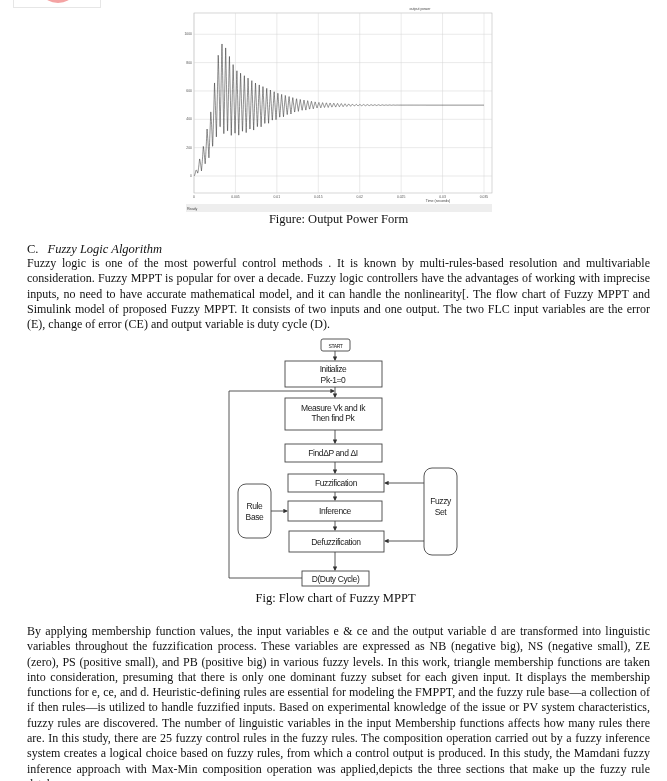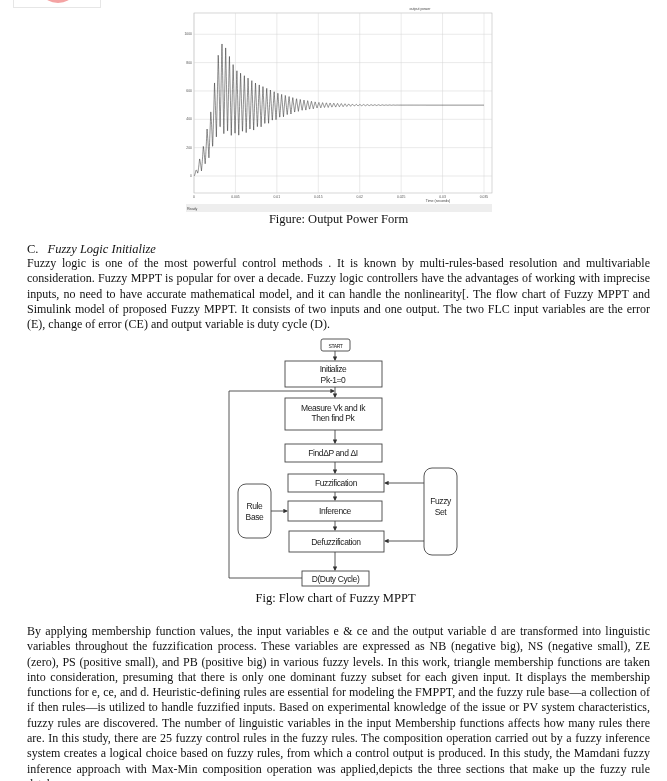--- a/index.html
+++ b/index.html
@@ -73,21 +73,21 @@
   <path id="power-trace" fill="none" stroke="#333" stroke-width="0.55" d="M14.00,175.99L14.17,175.84L14.33,175.62L14.50,175.33L14.66,174.97L14.83,174.54L14.99,174.04L15.16,173.47L15.33,172.83L15.49,172.11L15.66,171.33L15.82,170.48L15.99,170.19L16.15,170.16L16.32,170.21L16.49,170.32L16.65,170.51L16.82,170.77L16.98,171.09L17.15,171.49L17.31,171.96L17.48,172.50L17.65,173.11L17.81,172.98L17.98,172.00L18.14,170.95L18.31,169.83L18.47,168.64L18.64,167.38L18.81,166.05L18.97,164.65L19.14,163.18L19.30,161.64L19.47,160.03L19.63,158.94L19.80,159.68L19.97,160.48L20.13,161.36L20.30,162.30L20.46,163.32L20.63,164.40L20.79,165.56L20.96,166.79L21.13,168.08L21.29,169.45L21.46,170.89L21.62,169.15L21.79,167.35L21.95,165.47L22.12,163.52L22.29,161.50L22.45,159.19L22.62,156.79L22.78,154.31L22.95,151.75L23.11,149.11L23.28,146.39L23.45,146.66L23.61,148.01L23.78,149.44L23.94,150.95L24.11,152.55L24.27,154.22L24.44,155.97L24.61,157.81L24.77,159.72L24.94,161.72L25.10,163.80L25.27,163.47L25.43,160.60L25.60,157.66L25.77,154.64L25.93,151.53L26.10,148.35L26.26,145.09L26.43,141.74L26.59,138.31L26.76,134.81L26.93,131.22L27.09,129.02L27.26,131.24L27.42,133.53L27.59,135.91L27.75,138.37L27.92,140.91L28.09,143.54L28.25,146.24L28.42,149.02L28.58,151.88L28.75,154.83L28.91,157.85L29.08,154.12L29.25,150.31L29.41,146.42L29.58,142.45L29.74,138.40L29.91,134.27L30.07,130.06L30.24,125.76L30.41,121.39L30.57,116.94L30.74,111.90L30.90,112.60L31.07,115.36L31.23,118.25L31.40,121.28L31.57,124.45L31.73,127.75L31.90,131.19L32.06,134.77L32.23,138.48L32.39,142.33L32.56,146.31L32.73,145.77L32.89,140.49L33.06,135.08L33.22,129.53L33.39,123.85L33.55,118.03L33.72,112.07L33.89,105.98L34.05,99.75L34.22,93.38L34.38,86.88L34.55,82.95L34.71,87.17L34.88,91.53L35.05,96.02L35.21,100.65L35.38,105.42L35.54,110.32L35.71,115.36L35.87,120.54L36.04,125.85L36.21,131.29L36.37,136.87L36.54,130.14L36.70,123.26L36.87,116.25L37.03,109.10L37.20,101.82L37.37,94.40L37.53,86.84L37.70,79.15L37.86,71.33L38.03,63.36L38.19,55.26L38.36,57.49L38.53,63.31L38.69,69.27L38.86,75.36L39.02,82.42L39.19,89.57L39.35,96.80L39.52,104.13L39.69,111.55L39.85,119.06L40.02,126.66L40.18,126.81L40.35,119.37L40.51,111.83L40.68,104.21L40.85,96.50L41.01,88.69L41.18,80.80L41.34,72.81L41.51,64.73L41.67,56.57L41.84,48.31L42.01,43.98L42.17,51.74L42.34,59.59L42.50,67.53L42.67,75.56L42.83,83.68L43.00,91.90L43.17,100.37L43.33,108.78L43.50,117.14L43.66,125.43L43.83,133.66L43.99,125.57L44.16,117.53L44.33,109.56L44.49,101.64L44.66,93.79L44.82,85.99L44.99,78.26L45.15,70.59L45.32,62.98L45.49,55.43L45.65,47.93L45.82,52.21L45.98,60.33L46.15,68.40L46.31,76.40L46.48,84.35L46.65,92.23L46.81,100.05L46.98,107.82L47.14,115.52L47.31,123.16L47.47,130.74L47.64,130.80L47.81,123.41L47.97,116.09L48.14,108.82L48.30,101.62L48.47,94.48L48.63,87.39L48.80,80.37L48.97,73.41L49.13,66.51L49.30,59.67L49.46,56.45L49.63,63.93L49.79,71.34L49.96,78.70L50.13,85.99L50.29,93.23L50.46,100.40L50.62,107.51L50.79,114.57L50.95,121.56L51.12,128.49L51.29,135.36L51.45,128.63L51.62,121.95L51.78,115.34L51.95,108.78L52.11,102.29L52.28,95.86L52.45,89.49L52.61,83.17L52.78,76.92L52.94,70.73L53.11,64.60L53.27,68.19L53.44,74.96L53.61,81.66L53.77,88.31L53.94,94.89L54.10,101.41L54.27,107.88L54.43,114.28L54.60,120.62L54.77,126.90L54.93,133.12L55.10,133.18L55.26,127.15L55.43,121.19L55.59,115.14L55.76,109.12L55.93,103.13L56.09,97.17L56.26,91.24L56.42,85.34L56.59,79.47L56.75,73.63L56.92,70.77L57.09,76.78L57.25,82.75L57.42,88.70L57.58,94.62L57.75,100.50L57.91,106.35L58.08,112.18L58.25,117.97L58.41,123.74L58.58,129.47L58.74,135.17L58.91,129.39L59.07,123.63L59.24,117.90L59.41,112.21L59.57,106.54L59.74,100.91L59.90,95.30L60.07,89.73L60.23,84.18L60.40,78.67L60.57,73.19L60.73,76.08L60.90,81.73L61.06,87.35L61.23,92.94L61.39,98.50L61.56,104.03L61.73,109.53L61.89,114.99L62.06,120.43L62.22,125.84L62.39,131.22L62.55,131.17L62.72,125.74L62.89,120.34L63.05,114.97L63.22,109.63L63.38,104.32L63.55,99.04L63.71,93.79L63.88,88.57L64.05,83.38L64.21,78.22L64.38,75.71L64.54,81.03L64.71,86.33L64.87,91.59L65.04,96.83L65.21,102.03L65.37,107.20L65.54,112.35L65.70,117.46L65.87,122.55L66.03,127.60L66.20,132.62L66.37,127.52L66.53,122.44L66.70,117.39L66.86,112.38L67.03,107.39L67.19,102.44L67.36,97.51L67.53,92.62L67.69,87.76L67.86,82.92L68.02,78.12L68.19,80.67L68.35,85.64L68.52,90.58L68.69,95.49L68.85,100.37L69.02,105.22L69.18,110.04L69.35,114.82L69.51,119.58L69.68,124.31L69.85,129.01L70.01,128.96L70.18,124.21L70.34,119.49L70.51,114.80L70.67,110.14L70.84,105.51L71.01,100.91L71.17,96.34L71.34,91.80L71.50,87.29L71.67,82.81L71.83,80.64L72.00,85.28L72.17,89.90L72.33,94.48L72.50,99.04L72.66,103.56L72.83,108.06L72.99,112.52L73.16,116.95L73.33,121.36L73.49,125.73L73.66,130.07L73.82,125.65L73.99,121.25L74.15,116.88L74.32,112.55L74.49,108.24L74.65,103.97L74.82,99.73L74.98,95.51L75.15,91.33L75.31,87.17L75.48,83.05L75.65,85.26L75.81,89.55L75.98,93.81L76.14,98.04L76.31,102.21L76.47,106.35L76.64,110.46L76.81,114.55L76.97,118.61L77.14,122.64L77.30,126.64L77.47,126.56L77.63,122.46L77.80,118.39L77.97,114.34L78.13,110.32L78.30,106.33L78.46,102.37L78.63,98.44L78.79,94.53L78.96,90.65L79.13,86.81L79.29,84.93L79.46,88.88L79.62,92.80L79.79,96.70L79.95,100.56L80.12,104.40L80.29,108.21L80.45,111.99L80.62,115.75L80.78,119.47L80.95,123.17L81.11,126.84L81.28,123.04L81.45,119.27L81.61,115.53L81.78,111.81L81.94,108.12L82.11,104.47L82.27,100.84L82.44,97.23L82.61,93.66L82.77,90.11L82.94,86.60L83.10,88.46L83.27,92.08L83.43,95.67L83.60,99.23L83.77,102.76L83.93,106.27L84.10,109.75L84.26,113.20L84.43,116.62L84.59,120.02L84.76,123.38L84.93,123.31L85.09,119.84L85.26,116.40L85.42,112.99L85.59,109.61L85.75,106.25L85.92,102.93L86.09,99.63L86.25,96.36L86.42,93.11L86.58,89.90L86.75,88.34L86.91,91.66L87.08,94.95L87.25,98.21L87.41,101.44L87.58,104.64L87.74,107.82L87.91,110.96L88.07,114.08L88.24,117.17L88.41,120.23L88.57,123.27L88.74,120.10L88.90,116.97L89.07,113.86L89.23,110.78L89.40,107.73L89.57,104.70L89.73,101.71L89.90,98.74L90.06,95.80L90.23,92.89L90.39,90.01L90.56,91.55L90.73,94.54L90.89,97.49L91.06,100.42L91.22,103.32L91.39,106.19L91.55,109.04L91.72,111.85L91.89,114.64L92.05,117.40L92.22,120.13L92.38,120.05L92.55,117.22L92.71,114.42L92.88,111.64L93.05,108.89L93.21,106.17L93.38,103.48L93.54,100.82L93.71,98.18L93.87,95.57L94.04,93.00L94.21,91.76L94.37,94.44L94.54,97.09L94.70,99.71L94.87,102.31L95.03,104.88L95.20,107.42L95.37,109.93L95.53,112.41L95.70,114.87L95.86,117.30L96.03,119.70L96.19,117.17L96.36,114.67L96.53,112.19L96.69,109.75L96.86,107.33L97.02,104.94L97.19,102.56L97.35,100.20L97.52,97.87L97.69,95.55L97.85,93.26L98.02,94.47L98.18,96.83L98.35,99.16L98.51,101.48L98.68,103.77L98.85,106.05L99.01,108.31L99.18,110.54L99.34,112.76L99.51,114.95L99.67,117.13L99.84,117.07L100.01,114.81L100.17,112.57L100.34,110.35L100.50,108.15L100.67,105.97L100.83,103.82L101.00,101.68L101.17,99.56L101.33,97.46L101.50,95.38L101.66,94.38L101.83,96.51L101.99,98.63L102.16,100.73L102.33,102.81L102.49,104.87L102.66,106.91L102.82,108.93L102.99,110.93L103.15,112.91L103.32,114.87L103.49,116.80L103.65,114.76L103.82,112.74L103.98,110.74L104.15,108.75L104.31,106.79L104.48,104.85L104.65,102.93L104.81,101.03L104.98,99.14L105.14,97.28L105.31,95.44L105.47,96.43L105.64,98.33L105.81,100.21L105.97,102.07L106.14,103.92L106.30,105.74L106.47,107.54L106.63,109.32L106.80,111.09L106.97,112.83L107.13,114.55L107.30,114.49L107.46,112.69L107.63,110.90L107.79,109.13L107.96,107.39L108.13,105.66L108.29,103.96L108.46,102.27L108.62,100.61L108.79,98.96L108.95,97.34L109.12,96.56L109.29,98.24L109.45,99.91L109.62,101.56L109.78,103.18L109.95,104.79L110.11,106.37L110.28,107.94L110.45,109.48L110.61,111.01L110.78,112.51L110.94,114.00L111.11,112.41L111.27,110.84L111.44,109.29L111.61,107.76L111.77,106.25L111.94,104.77L112.10,103.30L112.27,101.85L112.43,100.42L112.60,99.01L112.77,97.62L112.93,98.38L113.10,99.83L113.26,101.26L113.43,102.67L113.59,104.06L113.76,105.43L113.93,106.78L114.09,108.10L114.26,109.41L114.42,110.70L114.59,111.97L114.75,111.91L114.92,110.56L115.09,109.23L115.25,107.91L115.42,106.62L115.58,105.35L115.75,104.10L115.91,102.87L116.08,101.66L116.25,100.47L116.41,99.29L116.58,98.74L116.74,99.97L116.91,101.19L117.07,102.38L117.24,103.55L117.41,104.70L117.57,105.83L117.74,106.96L117.90,108.08L118.07,109.18L118.23,110.28L118.40,111.36L118.57,110.23L118.73,109.11L118.90,108.00L119.06,106.89L119.23,105.80L119.39,104.72L119.56,103.65L119.73,102.59L119.89,101.54L120.06,100.50L120.22,99.46L120.39,100.02L120.55,101.08L120.72,102.14L120.89,103.19L121.05,104.23L121.22,105.25L121.38,106.27L121.55,107.28L121.71,108.28L121.88,109.26L122.05,110.24L122.21,110.21L122.38,109.20L122.54,108.20L122.71,107.20L122.87,106.22L123.04,105.25L123.21,104.28L123.37,103.33L123.54,102.39L123.70,101.45L123.87,100.53L124.03,100.09L124.20,101.05L124.37,102.00L124.53,102.94L124.70,103.86L124.86,104.78L125.03,105.69L125.19,106.59L125.36,107.48L125.53,108.36L125.69,109.23L125.86,110.09L126.02,109.18L126.19,108.29L126.35,107.40L126.52,106.53L126.69,105.66L126.85,104.81L127.02,103.96L127.18,103.13L127.35,102.30L127.51,101.49L127.68,100.68L127.85,101.12L128.01,101.96L128.18,102.79L128.34,103.61L128.51,104.42L128.67,105.23L128.84,106.02L129.01,106.80L129.17,107.57L129.34,108.33L129.50,109.08L129.67,109.05L129.83,108.26L130.00,107.49L130.17,106.72L130.33,105.97L130.50,105.22L130.66,104.48L130.83,103.76L130.99,103.04L131.16,102.33L131.33,101.64L131.49,101.31L131.66,102.04L131.82,102.76L131.99,103.47L132.15,104.18L132.32,104.87L132.49,105.55L132.65,106.22L132.82,106.89L132.98,107.54L133.15,108.18L133.31,108.81L133.48,108.13L133.65,107.46L133.81,106.81L133.98,106.16L134.14,105.52L134.31,104.89L134.47,104.27L134.64,103.67L134.81,103.07L134.97,102.48L135.14,101.90L135.30,102.23L135.47,102.84L135.63,103.45L135.80,104.04L135.97,104.62L136.13,105.20L136.30,105.76L136.46,106.31L136.63,106.86L136.79,107.39L136.96,107.92L137.13,107.89L137.29,107.33L137.46,106.78L137.62,106.24L137.79,105.71L137.95,105.19L138.12,104.68L138.29,104.18L138.45,103.68L138.62,103.18L138.78,102.69L138.95,102.45L139.11,102.95L139.28,103.46L139.45,103.95L139.61,104.45L139.78,104.94L139.94,105.43L140.11,105.92L140.27,106.40L140.44,106.88L140.61,107.36L140.77,107.83L140.94,107.34L141.10,106.86L141.27,106.38L141.43,105.90L141.60,105.42L141.77,104.95L141.93,104.48L142.10,104.01L142.26,103.55L142.43,103.09L142.59,102.63L142.76,102.87L142.93,103.34L143.09,103.80L143.26,104.27L143.42,104.73L143.59,105.18L143.75,105.64L143.92,106.09L144.09,106.54L144.25,106.98L144.42,107.42L144.58,107.41L144.75,106.96L144.91,106.51L145.08,106.07L145.25,105.62L145.41,105.18L145.58,104.74L145.74,104.31L145.91,103.88L146.07,103.45L146.24,103.02L146.41,102.82L146.57,103.25L146.74,103.69L146.90,104.12L147.07,104.54L147.23,104.97L147.40,105.39L147.57,105.81L147.73,106.22L147.90,106.63L148.06,107.04L148.23,107.45L148.39,107.03L148.56,106.61L148.73,106.20L148.89,105.79L149.06,105.38L149.22,104.97L149.39,104.57L149.55,104.17L149.72,103.78L149.89,103.38L150.05,102.99L150.22,103.20L150.38,103.60L150.55,104.00L150.71,104.39L150.88,104.79L151.05,105.17L151.21,105.56L151.38,105.94L151.54,106.32L151.71,106.70L151.87,107.07L152.04,107.07L152.21,106.68L152.37,106.30L152.54,105.92L152.70,105.54L152.87,105.17L153.03,104.80L153.20,104.44L153.37,104.07L153.53,103.71L153.70,103.35L153.86,103.18L154.03,103.55L154.19,103.92L154.36,104.28L154.53,104.64L154.69,104.99L154.86,105.35L155.02,105.70L155.19,106.04L155.35,106.39L155.52,106.73L155.69,107.07L155.85,106.72L156.02,106.37L156.18,106.02L156.35,105.68L156.51,105.34L156.68,105.00L156.85,104.67L157.01,104.33L157.18,104.01L157.34,103.68L157.51,103.36L157.67,103.53L157.84,103.86L158.01,104.19L158.17,104.52L158.34,104.85L158.50,105.17L158.67,105.48L158.83,105.80L159.00,106.11L159.17,106.42L159.33,106.72L159.50,106.72L159.66,106.40L159.83,106.09L159.99,105.78L160.16,105.47L160.33,105.16L160.49,104.86L160.66,104.56L160.82,104.27L160.99,103.98L161.15,103.69L161.32,103.55L161.49,103.85L161.65,104.14L161.82,104.44L161.98,104.73L162.15,105.02L162.31,105.30L162.48,105.59L162.65,105.87L162.81,106.14L162.98,106.41L163.14,106.69L163.31,106.40L163.47,106.12L163.64,105.84L163.81,105.57L163.97,105.29L164.14,105.03L164.30,104.76L164.47,104.50L164.63,104.24L164.80,103.98L164.97,103.73L165.13,103.86L165.30,104.13L165.46,104.39L165.63,104.65L165.79,104.90L165.96,105.16L166.13,105.41L166.29,105.65L166.46,105.90L166.62,106.14L166.79,106.38L166.95,106.37L167.12,106.12L167.29,105.87L167.45,105.63L167.62,105.39L167.78,105.16L167.95,104.92L168.11,104.69L168.28,104.46L168.45,104.24L168.61,104.02L168.78,103.91L168.94,104.14L169.11,104.37L169.27,104.60L169.44,104.82L169.61,105.04L169.77,105.26L169.94,105.48L170.10,105.69L170.27,105.90L170.43,106.10L170.60,106.30L170.77,106.09L170.93,105.87L171.10,105.66L171.26,105.46L171.43,105.25L171.59,105.05L171.76,104.85L171.93,104.66L172.09,104.47L172.26,104.28L172.42,104.09L172.59,104.19L172.75,104.39L172.92,104.59L173.09,104.78L173.25,104.96L173.42,105.15L173.58,105.33L173.75,105.51L173.91,105.69L174.08,105.86L174.25,106.03L174.41,106.02L174.58,105.84L174.74,105.66L174.91,105.49L175.07,105.32L175.24,105.15L175.41,104.98L175.57,104.82L175.74,104.66L175.90,104.50L176.07,104.35L176.23,104.28L176.40,104.44L176.57,104.60L176.73,104.76L176.90,104.92L177.06,105.07L177.23,105.22L177.39,105.37L177.56,105.51L177.73,105.65L177.89,105.79L178.06,105.92L178.22,105.77L178.39,105.63L178.55,105.48L178.72,105.35L178.89,105.21L179.05,105.08L179.22,104.95L179.38,104.82L179.55,104.70L179.71,104.57L179.88,104.45L180.05,104.52L180.21,104.64L180.38,104.77L180.54,104.89L180.71,105.02L180.87,105.14L181.04,105.26L181.21,105.38L181.37,105.50L181.54,105.62L181.70,105.74L181.87,105.74L182.03,105.62L182.20,105.50L182.37,105.38L182.53,105.26L182.70,105.14L182.86,105.02L183.03,104.91L183.19,104.79L183.36,104.68L183.53,104.57L183.69,104.51L183.86,104.63L184.02,104.75L184.19,104.86L184.35,104.97L184.52,105.08L184.69,105.20L184.85,105.31L185.02,105.41L185.18,105.52L185.35,105.63L185.51,105.74L185.68,105.62L185.85,105.52L186.01,105.41L186.18,105.30L186.34,105.19L186.51,105.09L186.67,104.98L186.84,104.88L187.01,104.78L187.17,104.67L187.34,104.57L187.50,104.63L187.67,104.73L187.83,104.83L188.00,104.94L188.17,105.04L188.33,105.14L188.50,105.24L188.66,105.34L188.83,105.43L188.99,105.53L189.16,105.62L189.33,105.62L189.49,105.52L189.66,105.43L189.82,105.33L189.99,105.23L190.15,105.14L190.32,105.04L190.49,104.95L190.65,104.86L190.82,104.77L190.98,104.68L191.15,104.64L191.31,104.73L191.48,104.82L191.65,104.91L191.81,105.00L191.98,105.09L192.14,105.18L192.31,105.27L192.47,105.35L192.64,105.44L192.81,105.52L192.97,105.61L193.14,105.52L193.30,105.43L193.47,105.35L193.63,105.26L193.80,105.18L193.97,105.09L194.13,105.01L194.30,104.93L194.46,104.85L194.63,104.77L194.79,104.70L194.96,104.74L195.13,104.82L195.29,104.90L195.46,104.98L195.62,105.06L195.79,105.14L195.95,105.21L196.12,105.29L196.29,105.36L196.45,105.44L196.62,105.51L196.78,105.51L196.95,105.43L197.11,105.35L197.28,105.28L197.45,105.21L197.61,105.13L197.78,105.06L197.94,104.99L198.11,104.92L198.27,104.86L198.44,104.79L198.61,104.76L198.77,104.83L198.94,104.90L199.10,104.97L199.27,105.03L199.43,105.10L199.60,105.17L199.77,105.23L199.93,105.30L200.10,105.36L200.26,105.42L200.43,105.48L200.59,105.41L200.76,105.35L200.93,105.29L201.09,105.23L201.26,105.16L201.42,105.10L201.59,105.04L201.75,104.99L201.92,104.93L202.09,104.87L202.25,104.82L202.42,104.85L202.58,104.91L202.75,104.97L202.91,105.02L203.08,105.08L203.25,105.13L203.41,105.19L203.58,105.24L203.74,105.29L203.91,105.34L204.07,105.39L204.24,105.39L204.41,105.34L204.57,105.28L204.74,105.23L204.90,105.18L205.07,105.13L205.23,105.08L205.40,105.04L205.57,104.99L205.73,104.94L205.90,104.90L206.06,104.88L206.23,104.93L206.39,104.97L206.56,105.02L206.73,105.07L206.89,105.11L207.06,105.15L207.22,105.19L207.39,105.24L207.55,105.28L207.72,105.31L207.89,105.35L208.05,105.31L208.22,105.27L208.38,105.23L208.55,105.19L208.71,105.15L208.88,105.11L209.05,105.08L209.21,105.04L209.38,105.01L209.54,104.97L209.71,104.94L209.87,104.96L210.04,105.00L210.21,105.03L210.37,105.06L210.54,105.10L210.70,105.13L210.87,105.16L211.03,105.19L211.20,105.22L211.37,105.25L211.53,105.28L211.70,105.27L211.86,105.24L212.03,105.21L212.19,105.18L212.36,105.16L212.53,105.13L212.69,105.10L212.86,105.08L213.02,105.05L213.19,105.03L213.35,105.01L213.52,105.00L213.69,105.03L213.85,105.05L214.02,105.07L214.18,105.10L214.35,105.12L214.51,105.14L214.68,105.16L214.85,105.18L215.01,105.19L215.18,105.21L215.34,105.23L215.51,105.21L215.67,105.19L215.84,105.17L216.01,105.15L216.17,105.14L216.34,105.12L216.50,105.11L216.67,105.09L216.83,105.08L217.00,105.07L217.17,105.06L217.33,105.07L217.50,105.08L217.66,105.10L217.83,105.11L217.99,105.12L218.16,105.13L218.33,105.14L218.49,105.14L218.66,105.15L218.82,105.16L218.99,105.16L219.15,105.16L219.32,105.15L219.49,105.14L219.65,105.14L219.82,105.13L219.98,105.13L220.15,105.12L220.31,105.12L220.48,105.12L220.65,105.12L220.81,105.12L220.98,105.12L221.14,105.13L221.31,105.13L221.47,105.13L221.64,105.13L221.81,105.13L221.97,105.13L222.14,105.13L222.30,105.13L222.47,105.13L222.63,105.13L222.80,105.13L222.97,105.13L223.13,105.13L223.30,105.13L223.46,105.13L223.63,105.13L223.79,105.13L223.96,105.13L224.13,105.13L224.29,105.13L224.46,105.13L224.62,105.13L224.79,105.13L224.95,105.13L225.12,105.13L225.29,105.13L225.45,105.13L225.62,105.13L225.78,105.13L225.95,105.13L226.11,105.13L226.28,105.13L226.45,105.13L226.61,105.13L226.78,105.13L226.94,105.13L227.11,105.13L227.27,105.13L227.44,105.13L227.61,105.13L227.77,105.13L227.94,105.13L228.10,105.13L228.27,105.13L228.43,105.13L228.60,105.13L228.77,105.13L228.93,105.13L229.10,105.13L229.26,105.13L229.43,105.13L229.59,105.13L229.76,105.13L229.93,105.13L230.09,105.13L230.26,105.13L230.42,105.13L230.59,105.13L230.75,105.13L230.92,105.13L231.09,105.13L231.25,105.13L231.42,105.13L231.58,105.13L231.75,105.13L231.91,105.13L232.08,105.13L232.25,105.13L232.41,105.13L232.58,105.13L232.74,105.13L232.91,105.13L233.07,105.13L233.24,105.13L233.41,105.13L233.57,105.13L233.74,105.13L233.90,105.13L234.07,105.13L234.23,105.13L234.40,105.13L234.57,105.13L234.73,105.13L234.90,105.13L235.06,105.13L235.23,105.13L235.39,105.13L235.56,105.13L235.73,105.13L235.89,105.13L236.06,105.13L236.22,105.13L236.39,105.13L236.55,105.13L236.72,105.13L236.89,105.13L237.05,105.13L237.22,105.13L237.38,105.13L237.55,105.13L237.71,105.13L237.88,105.13L238.05,105.13L238.21,105.13L238.38,105.13L238.54,105.13L238.71,105.13L238.87,105.13L239.04,105.13L239.21,105.13L239.37,105.13L239.54,105.13L239.70,105.13L239.87,105.13L240.03,105.13L240.20,105.13L240.37,105.13L240.53,105.13L240.70,105.13L240.86,105.13L241.03,105.13L241.19,105.13L241.36,105.13L241.53,105.13L241.69,105.13L241.86,105.13L242.02,105.13L242.19,105.13L242.35,105.13L242.52,105.13L242.69,105.13L242.85,105.13L243.02,105.13L243.18,105.13L243.35,105.13L243.51,105.13L243.68,105.13L243.85,105.13L244.01,105.13L244.18,105.13L244.34,105.13L244.51,105.13L244.67,105.13L244.84,105.13L245.01,105.13L245.17,105.13L245.34,105.13L245.50,105.13L245.67,105.13L245.83,105.13L246.00,105.13L304.00,105.13"></path>
   <text x="258" y="202" font-size="3.6" fill="#444" text-anchor="middle" font-family="Liberation Sans, sans-serif">Time (seconds)</text>
   <rect x="6" y="204" width="306" height="8" fill="#eeeeee"></rect>
   <text x="7" y="210" font-size="3.6" fill="#444" font-family="Liberation Sans, sans-serif">Ready</text>
 </svg>
 
 <div id="caption-power" class="fig-caption">Figure: Output Power Form</div>
 
 <div class="section-heading">
   <span class="num">C.</span>
-  <span class="title">Fuzzy Logic Initialize</span>
+  <span class="title">Fuzzy Logic Algorithm</span>
 </div>
 
 <div id="para-1" class="para">Fuzzy logic is one of the most powerful control methods . It is known by multi-rules-based resolution and multivariable consideration. Fuzzy MPPT is popular for over a decade. Fuzzy logic controllers have the advantages of working with imprecise inputs, no need to have accurate mathematical model, and it can handle the nonlinearity[. The flow chart of Fuzzy MPPT and Simulink model of proposed Fuzzy MPPT. It consists of two inputs and one output. The two FLC input variables are the error (E), change of error (CE) and output variable is duty cycle (D).</div>
 
 <svg id="flowchart" viewBox="0 330 667 265" xmlns="http://www.w3.org/2000/svg">
   <defs>
     <marker id="arr" markerWidth="5" markerHeight="5" refX="4" refY="2.5" orient="auto">
       <path d="M0,0 L5,2.5 L0,5 z" fill="#333"></path>
     </marker>
   </defs>

